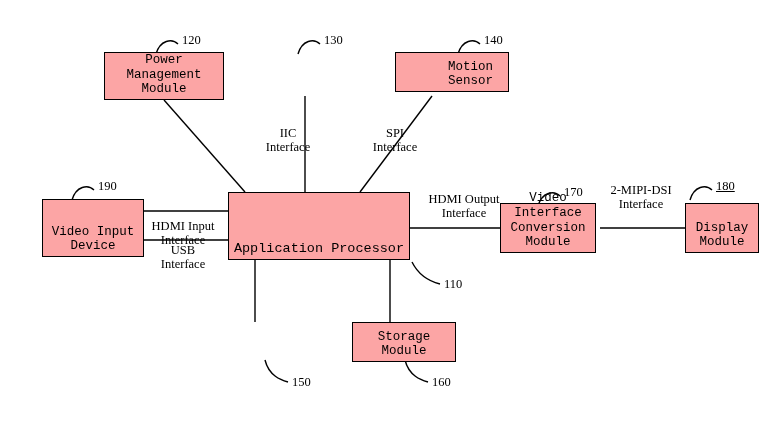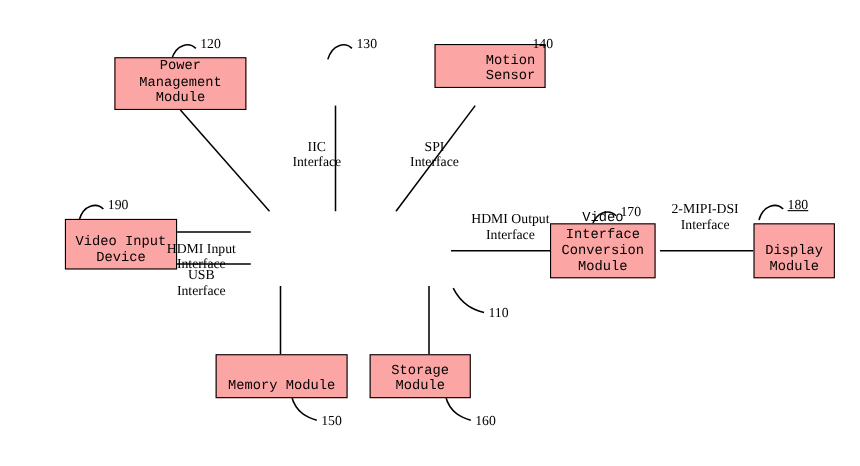--- a/index.html
+++ b/index.html
@@ -110,46 +110,46 @@
     </g>
   </svg>
 
   <div class="node" style="left:104px; top:52px; width:120px; height:48px;">
     <span>Power
 Management
 Module</span>
   </div>
 
 
-  <div class="node" style="left:395px; top:40px; width:101px; height:40px;padding-left:40px;">
+  <div class="node" style="left:395px; top:52px; width:114px; height:40px;padding-left:40px;">
     <span>Motion Sensor</span>
   </div>
 
-  <div class="node" style="left:42px; top:199px; width:102px; height:46px;margin-left:17px;">
+  <div class="node" style="left:42px; top:199px; width:102px; height:58px;">
     <span>Video Input
 Device</span>
   </div>
 
+  <div class="node" style="left:228px; top:192px; width:182px; height:68px; font-size:13.5px;">
+    <span>Application Processor</span>
+  </div>
 
   <div class="node" style="left:500px; top:203px; width:96px; height:50px;">
     <span>Video Interface
 Conversion
 Module</span>
   </div>
 
   <div class="node" style="left:685px; top:203px; width:74px; height:50px;">
     <span>Display
 Module</span>
   </div>
 
-  <div class="node" style="left:196px; top:322px; width:120px; height:40px;">
-    <span>Memory Module</span>
-  </div>
 
-  <div class="node" style="left:336px; top:322px; width:92px; height:40px;">
+  <div class="node" style="left:352px; top:322px; width:104px; height:40px;">
     <span>Storage Module</span>
   </div>
 
   <div class="label center" style="left:255px; top:126px; width:66px;">IIC
 Interface</div>
 
   <div class="label center" style="left:362px; top:126px; width:66px;">SPI
 Interface</div>
 
   <div class="label center" style="left:140px; top:183px; width:86px;margin-top:36px;">HDMI Input

